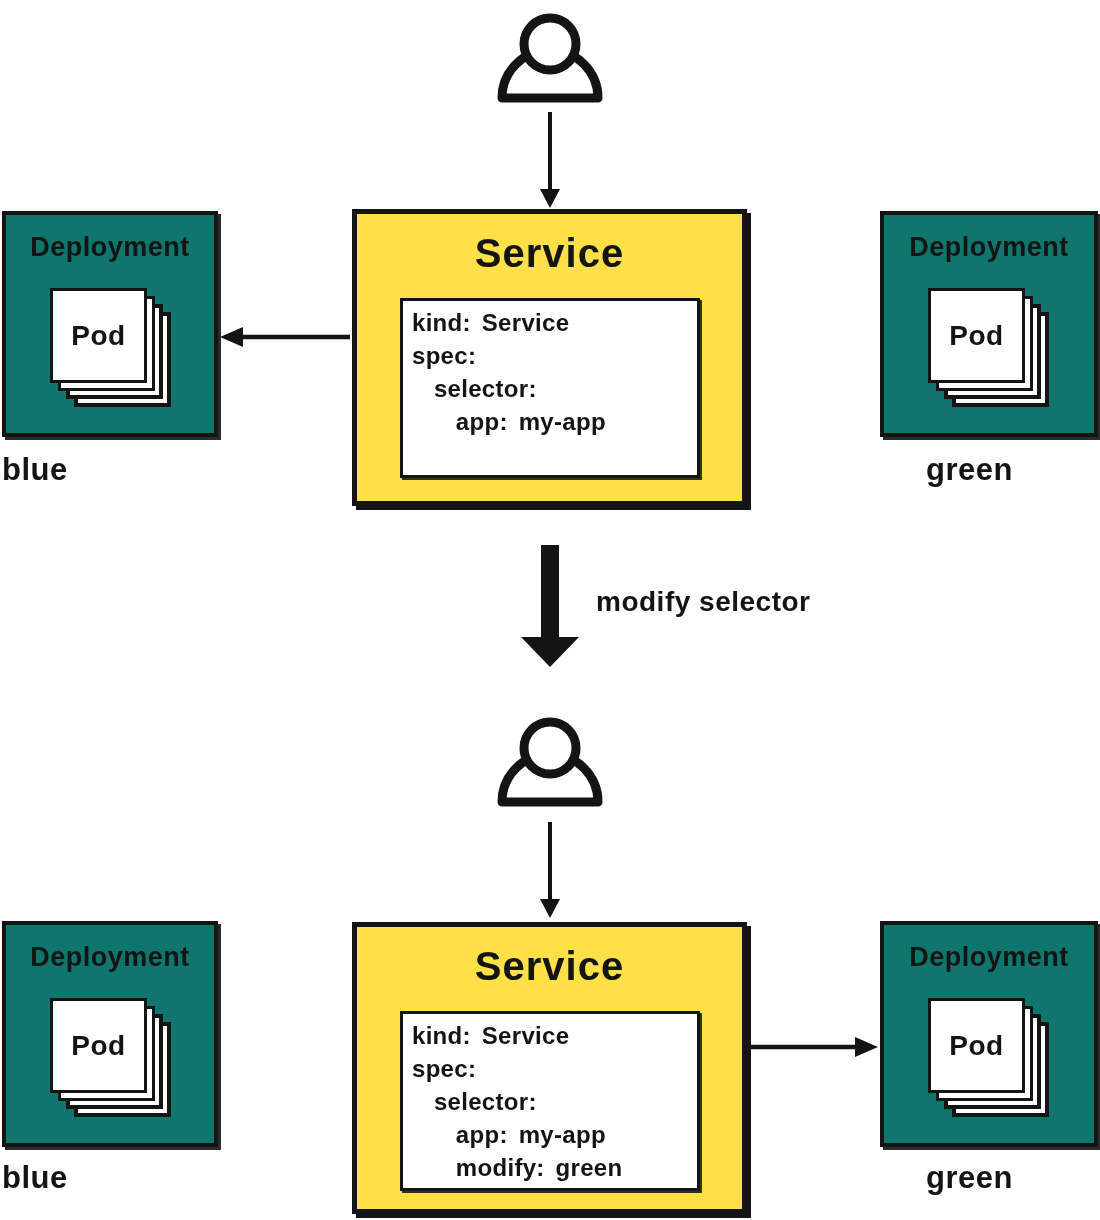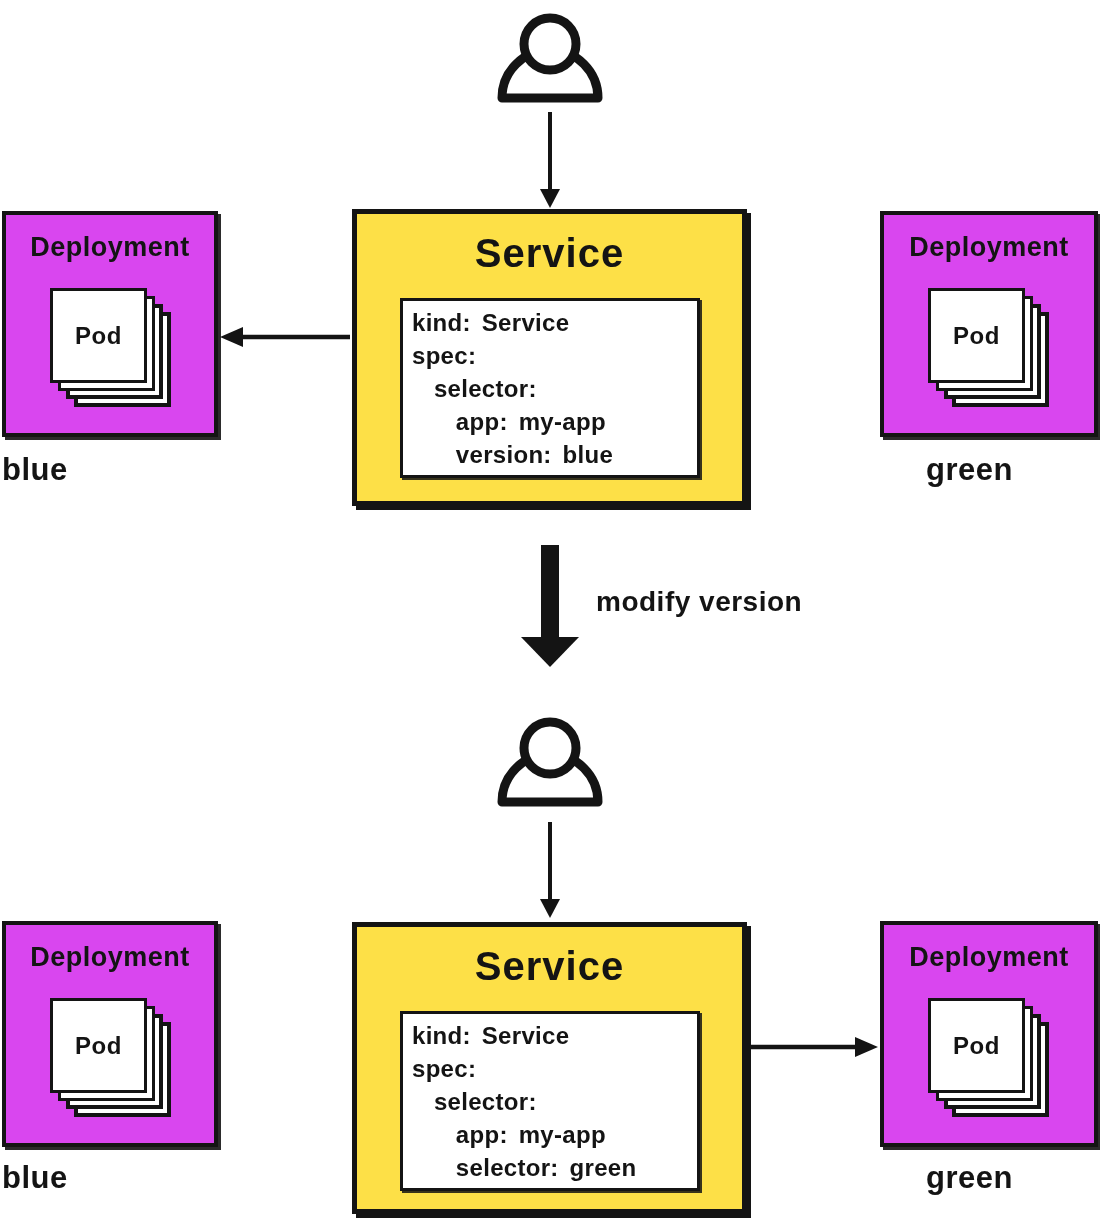--- a/index.html
+++ b/index.html
@@ -31,21 +31,21 @@
     box-shadow:2px 2px 0 rgba(20,20,20,0.85);
     padding:5px 0 15px 9px;
   }
   .yaml-line {
     white-space:pre; font-size:24px; line-height:33px; font-weight:bold;
     word-spacing:4px; letter-spacing:0.3px;
   }
 
   
   .deployment-box {
-    position:absolute; width:216px; height:226px; background:#d946ef;
+    position:absolute; width:216px; height:226px; background:#0f766e;
     border:4px solid #141414; box-sizing:border-box;
     box-shadow:3px 3px 0 rgba(20,20,20,0.9);
   }
   .d-left  { left:2px; }
   .d-right { left:880px; width:218px; }
   .d-top   { top:211px; }
   .d-bottom{ top:921px; }
   .deployment-title {
     position:absolute; left:0; right:0; top:17px; text-align:center;
     font-size:27px; font-weight:bold; letter-spacing:0.5px;
@@ -54,21 +54,21 @@
   
   .pod-stack { position:absolute; left:44px; top:73px; width:121px; height:119px; }
   .pod-layer {
     position:absolute; width:97px; height:95px; background:#fff;
     border:3px solid #141414; box-sizing:border-box;
   }
   .pl3 { left:24px; top:24px; border-width:4px; }
   .pl2 { left:16px; top:16px; border-width:4px; }
   .pl1 { left:8px;  top:8px;  border-width:3px; }
   .pl-front { left:0; top:0; display:flex; align-items:center; justify-content:center; }
-  .pod-text { font-size:24px; font-weight:bold; letter-spacing:0.5px; }
+  .pod-text { font-size:28px; font-weight:bold; letter-spacing:0.5px; }
 
   
   .env-label {
     position:absolute; text-align:left; font-size:31px; font-weight:bold; letter-spacing:0.5px;
   }
   .el-left  { left:2px; width:216px; }
   .el-right { left:926px; width:218px; }
   .el-top   { top:452px; }
   .el-bottom{ top:1160px; }
 
@@ -104,38 +104,37 @@
   </div>
   <div class="env-label el-left el-top">blue</div>
 
   <div class="service-box s-top">
     <div class="service-title">Service</div>
     <div class="yaml-box">
       <div class="yaml-line">kind: Service</div>
       <div class="yaml-line">spec:</div>
       <div class="yaml-line">  selector:</div>
       <div class="yaml-line">    app: my-app</div>
-      <div class="yaml-line">    version: blue</div>
     </div>
   </div>
 
   <div class="deployment-box d-right d-top">
     <div class="deployment-title">Deployment</div>
     <div class="pod-stack">
       <div class="pod-layer pl3"></div>
       <div class="pod-layer pl2"></div>
       <div class="pod-layer pl1"></div>
       <div class="pod-layer pl-front">
         <span class="pod-text">Pod</span>
       </div>
     </div>
   </div>
   <div class="env-label el-right el-top">green</div>
 
-  <div class="transition-label">modify version</div>
+  <div class="transition-label">modify selector</div>
 
   <svg class="person person-bottom" viewBox="0 0 110 100">
     <path d="M7 94 a48 48 0 0 1 96 0 Z" fill="none" stroke="#141414" stroke-width="9" stroke-linejoin="round"></path>
     <circle cx="55" cy="40" r="26" fill="#ffffff" stroke="#141414" stroke-width="9"></circle>
   </svg>
 
   <div class="deployment-box d-left d-bottom">
     <div class="deployment-title">Deployment</div>
     <div class="pod-stack">
       <div class="pod-layer pl3"></div>
@@ -148,21 +147,21 @@
   </div>
   <div class="env-label el-left el-bottom">blue</div>
 
   <div class="service-box s-bottom">
     <div class="service-title">Service</div>
     <div class="yaml-box">
       <div class="yaml-line">kind: Service</div>
       <div class="yaml-line">spec:</div>
       <div class="yaml-line">  selector:</div>
       <div class="yaml-line">    app: my-app</div>
-      <div class="yaml-line">    selector: green</div>
+      <div class="yaml-line">    modify: green</div>
     </div>
   </div>
 
   <div class="deployment-box d-right d-bottom">
     <div class="deployment-title">Deployment</div>
     <div class="pod-stack">
       <div class="pod-layer pl3"></div>
       <div class="pod-layer pl2"></div>
       <div class="pod-layer pl1"></div>
       <div class="pod-layer pl-front">

